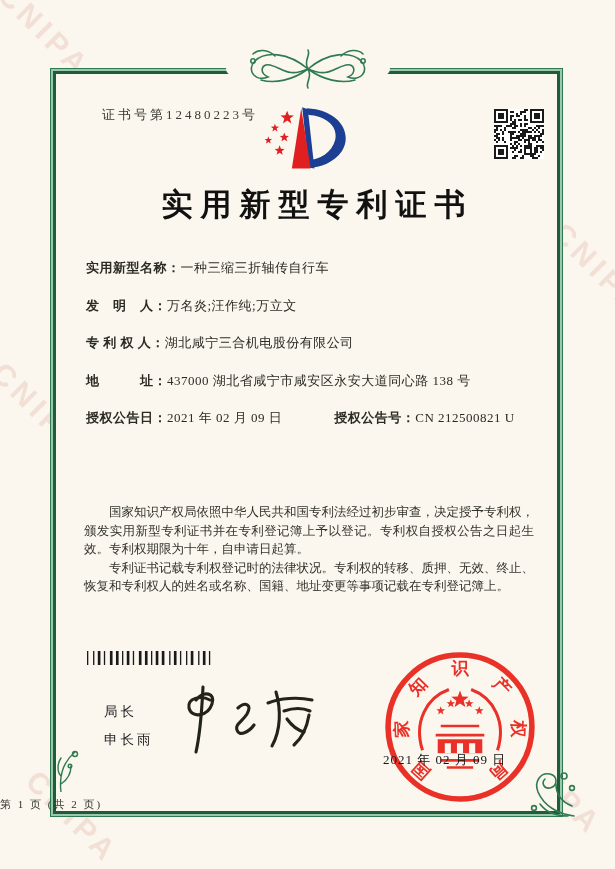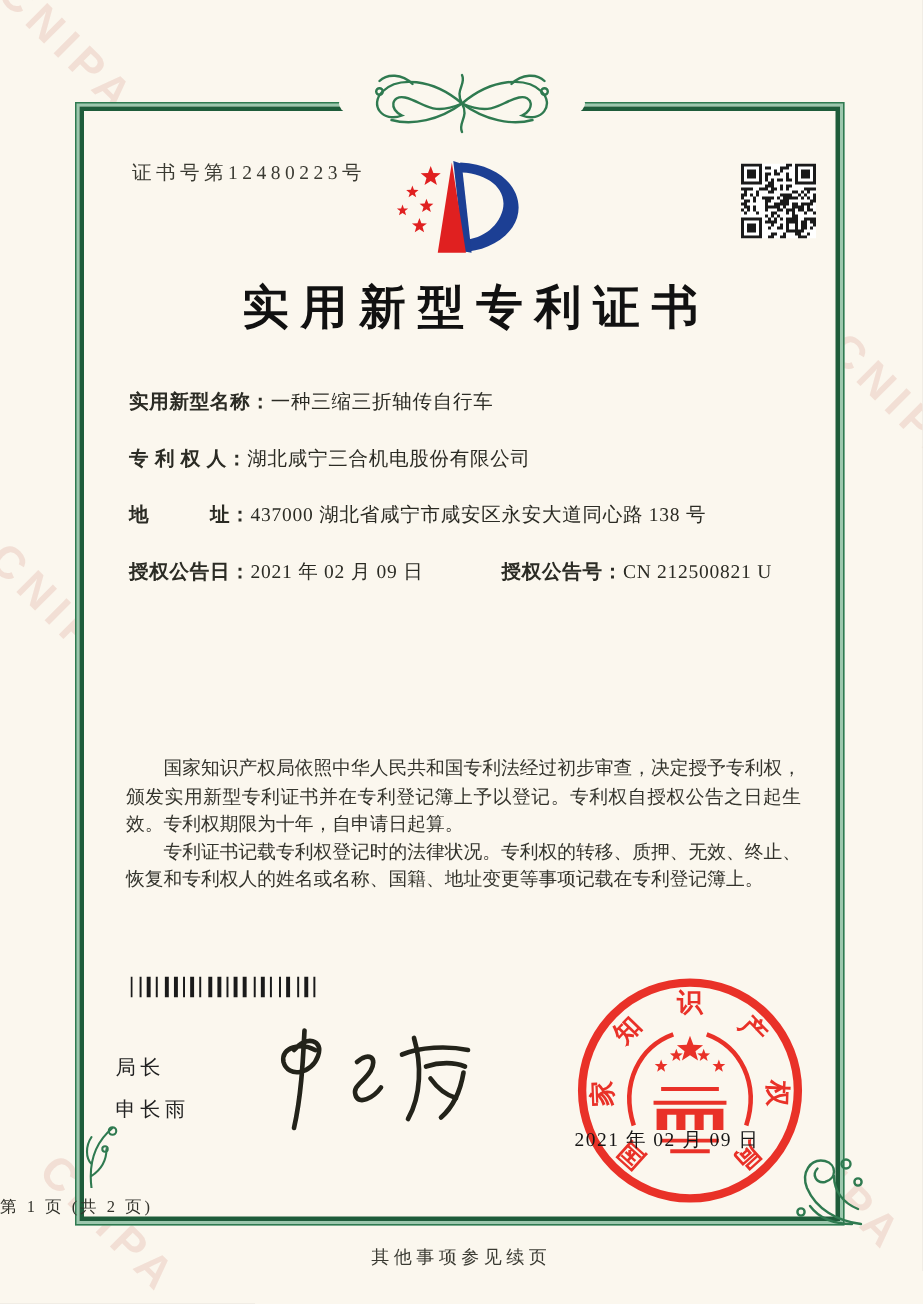--- a/index.html
+++ b/index.html
@@ -27,40 +27,40 @@
     position:absolute;left:50px;top:68px;right:52px;bottom:52px;
     border:1px solid #2f7a50;background:#9cc7ad;padding:2px;box-sizing:border-box;
   }
   .frame-inner{
     width:100%;height:100%;box-sizing:border-box;
     border:3px solid #1e5c3a;background:#fbf7ee;
   }
   .flourish{position:absolute;top:42px;left:50%;transform:translateX(-50%);}
   .corner-orn{position:absolute;}
   .cert-no{
-    position:absolute;left:88px;top:106px;font-size:13px;letter-spacing:3px;color:#3a3a32;
+    position:absolute;left:102px;top:106px;font-size:13px;letter-spacing:3px;color:#3a3a32;
   }
   .qr{position:absolute;left:494px;top:109px;width:50px;height:50px;}
   .logo{position:absolute;left:258px;top:102px;width:94px;height:84px;}
   .title{
     position:absolute;left:0;top:184px;width:100%;text-align:center;
     font-size:31px;font-weight:bold;letter-spacing:8px;color:#111;padding-left:10px;
   }
   .fields{position:absolute;left:86px;top:258px;right:64px;font-size:13px;}
   .frow{height:20px;line-height:20px;margin-bottom:17.5px;white-space:nowrap;}
   .flabel{color:#2b2b24;font-weight:bold;letter-spacing:0.5px;text-align:center;}
   .fvalue{color:#2b2b24;letter-spacing:0.5px;}
   .gap{display:inline-block;width:52px;}
   .paras{
     position:absolute;left:84px;top:503px;width:450px;
     font-size:12.5px;line-height:18.6px;text-align:justify;color:#33332c;
   }
   .para{text-indent:2em;margin:0;}
   .barcode{position:absolute;left:87px;top:651px;width:158px;height:14px;}
-  .sig-block{position:absolute;left:77px;top:698px;font-size:13.5px;line-height:28px;letter-spacing:3px;color:#222;}
+  .sig-block{position:absolute;left:104px;top:698px;font-size:13.5px;line-height:28px;letter-spacing:3px;color:#222;}
   .sig-svg{position:absolute;left:166px;top:684px;}
   .seal{position:absolute;left:382px;top:649px;width:156px;height:156px;opacity:0.93;}
   .seal text{font-family:"Liberation Serif","DejaVu Serif",serif;font-weight:bold;font-size:17px;fill:#e8231a;}
   .seal-date{position:absolute;left:383px;top:751px;font-size:13px;letter-spacing:1px;color:#161616;white-space:nowrap;}
   .page-num{position:absolute;left:0;top:797px;width:100%;text-align:left;font-size:11px;letter-spacing:2px;color:#33332c;}
   .footer-note{position:absolute;left:0;top:830px;width:100%;text-align:center;font-size:12px;letter-spacing:3px;color:#3a3a32;}
   .green-stroke{stroke:#2f7a50;fill:none;}
   .red-fill{fill:#e02020;}
   .seal-red{fill:#e8231a;}
   .seal-stroke{stroke:#e8231a;fill:none;}
@@ -132,20 +132,23 @@
     <polygon class="red-fill" points="23.0,45.4 24.4,49.1 28.3,49.3 25.2,51.7 26.3,55.5 23.0,53.4 19.7,55.5 20.8,51.7 17.7,49.3 21.6,49.1"></polygon>
   </svg>
 
   <div class="title">实用新型专利证书</div>
 
   <div class="fields">
     <div class="frow">
       <span class="flabel">实用新型名称：</span><span class="fvalue">一种三缩三折轴传自行车</span>
     </div>
     <div class="frow">
+      <span class="flabel">发　明　人：</span><span class="fvalue">万名炎;汪作纯;万立文</span>
+    </div>
+    <div class="frow">
       <span class="flabel">专 利 权 人：</span><span class="fvalue">湖北咸宁三合机电股份有限公司</span>
     </div>
     <div class="frow">
       <span class="flabel">地　　　址：</span><span class="fvalue">437000 湖北省咸宁市咸安区永安大道同心路 138 号</span>
     </div>
     <div class="frow">
       <span class="flabel">授权公告日：</span><span class="fvalue">2021 年 02 月 09 日</span><span class="gap"></span><span class="flabel">授权公告号：</span><span class="fvalue">CN 212500821 U</span>
     </div>
   </div>
 
@@ -200,15 +203,14 @@
       <path class="seal-red" d="M55,89 h44 v14 h-44 z"></path>
       <path d="M62,93 h6 v10 h-6 z M74,93 h6 v10 h-6 z M86,93 h6 v10 h-6 z" fill="#fbf7ee"></path>
       <path class="seal-stroke" stroke-width="2.6" d="M58,110 H96 M64,117 H90"></path>
     </g>
   </svg>
 
   <div class="seal-date">2021 年 02 月 09 日</div>
 
   <div class="page-num">第 1 页 (共 2 页)</div>
 
-  <div class="footer-note">其他事项参见续页</div>
 
 </div>
 
 </body></html>

